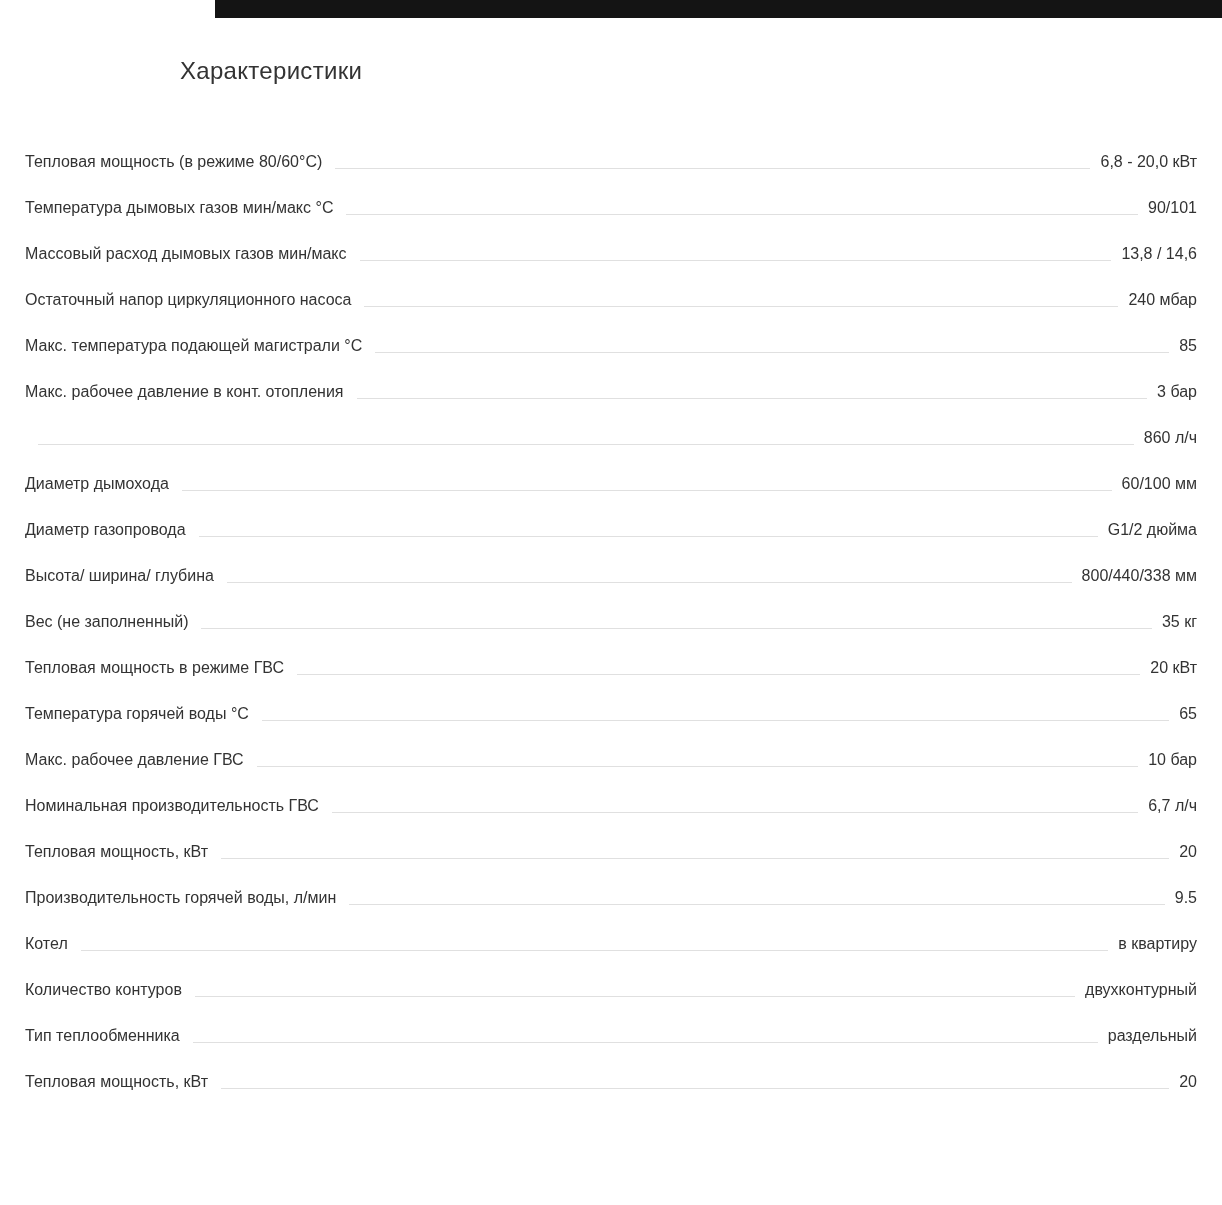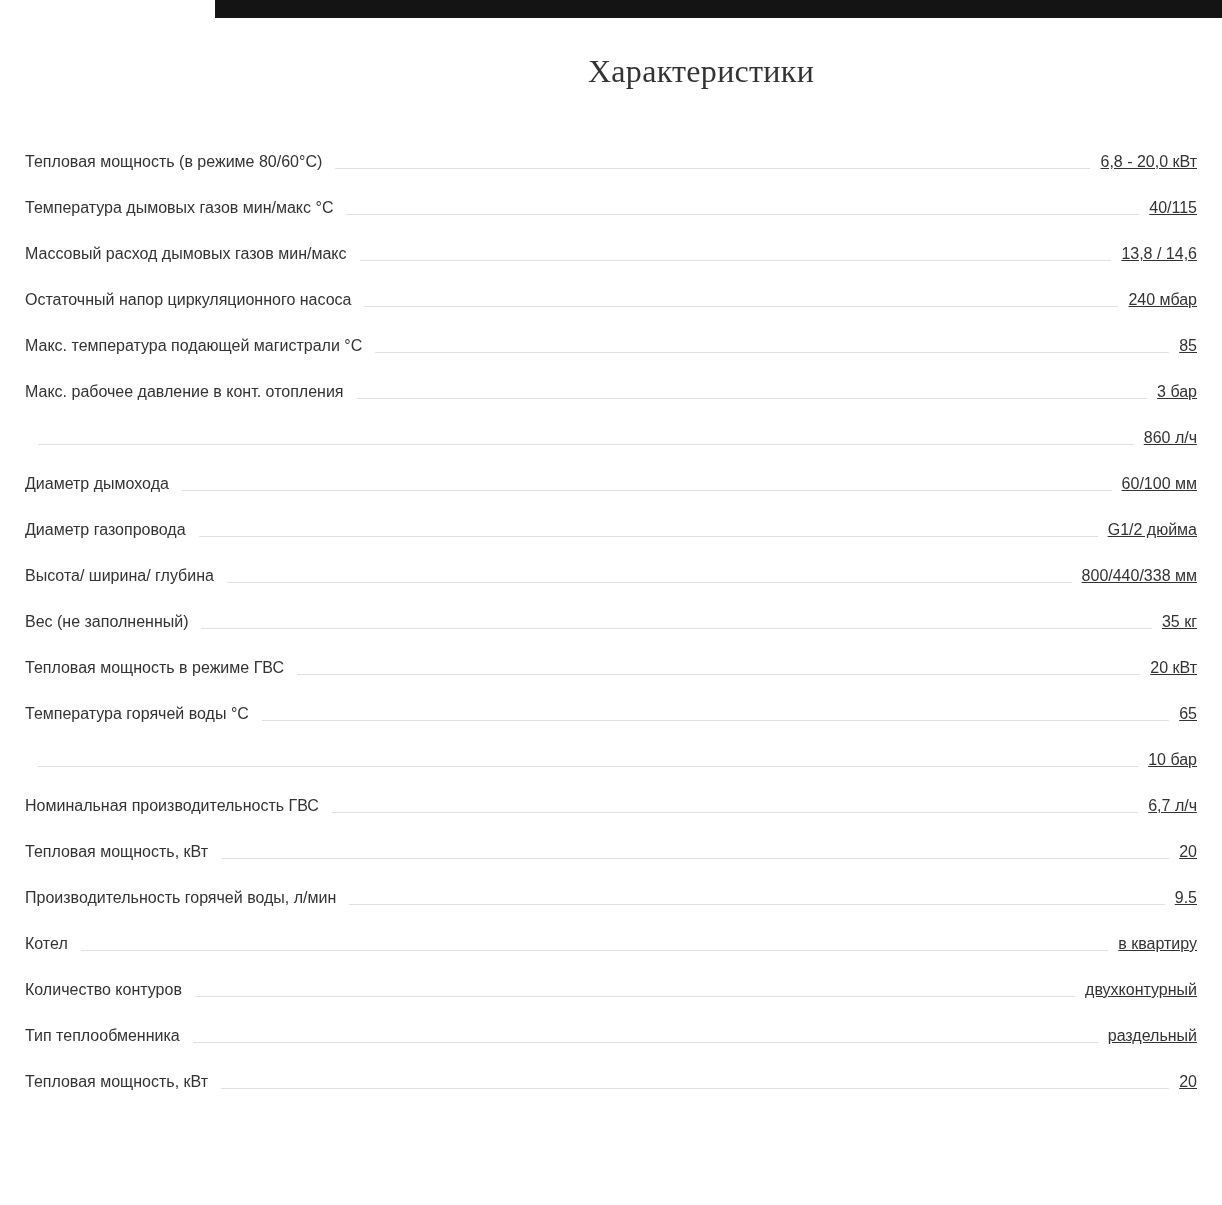--- a/index.html
+++ b/index.html
@@ -22,27 +22,26 @@
     right: 0;
     height: 18px;
     background: var(--topbar-color, #141414);
   }
   .title {
     position: absolute;
     left: 180px;
     top: 56px;
     width: 1042px;
     margin: 0;
-    text-align: center;
-    font-size: 32px;
+    text-align: left;
+    font-size: 24px;
     line-height: 30px;
     font-weight: 400;
     letter-spacing: 0.3px;
     color: var(--text-color, #333333);
-    font-family: Liberation Serif, serif;
   }
   .specs {
     position: absolute;
     left: 25px;
     right: 25px;
     top: 150px;
   }
   .row {
     display: flex;
     align-items: flex-end;
@@ -62,41 +61,40 @@
   .leader {
     flex: 1 1 auto;
     height: 0;
     border-bottom: 1px solid var(--leader-color, #e0e0e0);
     margin: 0 10px 4px 13px;
     min-width: 20px;
   }
   .value {
     flex: 0 0 auto;
     text-align: left;
-    text-decoration: underline;
   }
 </style>
 </head>
 <body style="--text-color: #333333; --leader-color: #e0e0e0; --topbar-color: #141414;">
 
 <div class="topbar"></div>
 
 <h1 class="title">Характеристики</h1>
 
 <div class="specs" id="specs">
   <div class="row">
     <span class="label">Тепловая мощность (в режиме 80/60°С)</span>
     <span class="leader"></span>
     <span class="value">6,8 - 20,0 кВт</span>
   </div>
 
   <div class="row">
     <span class="label">Температура дымовых газов мин/макс °С</span>
     <span class="leader"></span>
-    <span class="value">40/115</span>
+    <span class="value">90/101</span>
   </div>
 
   <div class="row">
     <span class="label">Массовый расход дымовых газов мин/макс</span>
     <span class="leader"></span>
     <span class="value">13,8 / 14,6</span>
   </div>
 
   <div class="row">
     <span class="label">Остаточный напор циркуляционного насоса</span>
@@ -152,20 +150,21 @@
     <span class="value">20 кВт</span>
   </div>
 
   <div class="row">
     <span class="label">Температура горячей воды °С</span>
     <span class="leader"></span>
     <span class="value">65</span>
   </div>
 
   <div class="row">
+    <span class="label">Макс. рабочее давление ГВС</span>
     <span class="leader"></span>
     <span class="value">10 бар</span>
   </div>
 
   <div class="row">
     <span class="label">Номинальная производительность ГВС</span>
     <span class="leader"></span>
     <span class="value">6,7 л/ч</span>
   </div>
 

